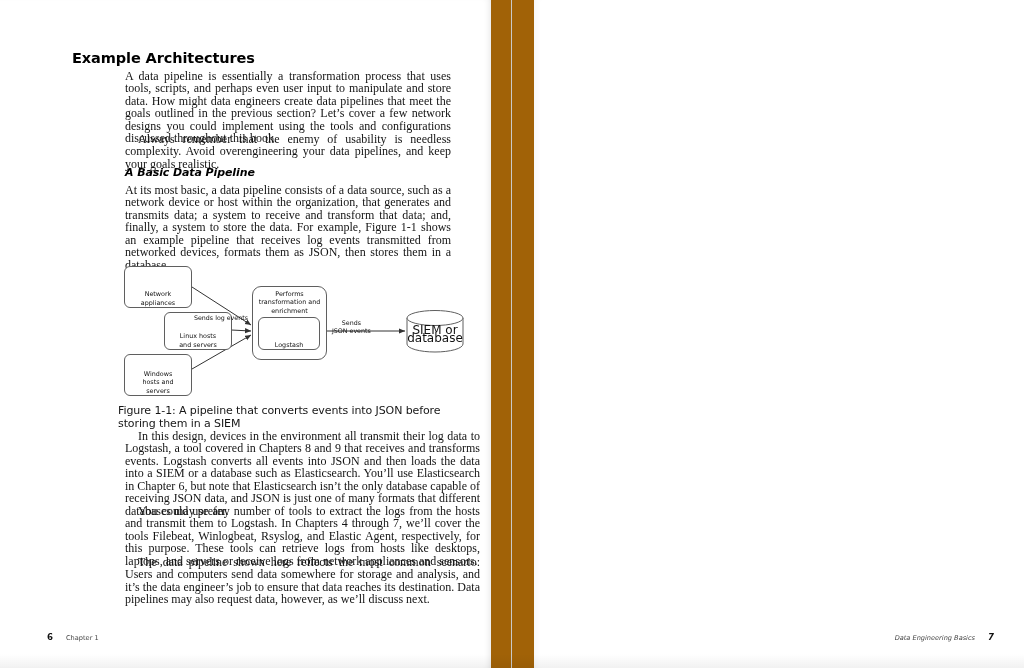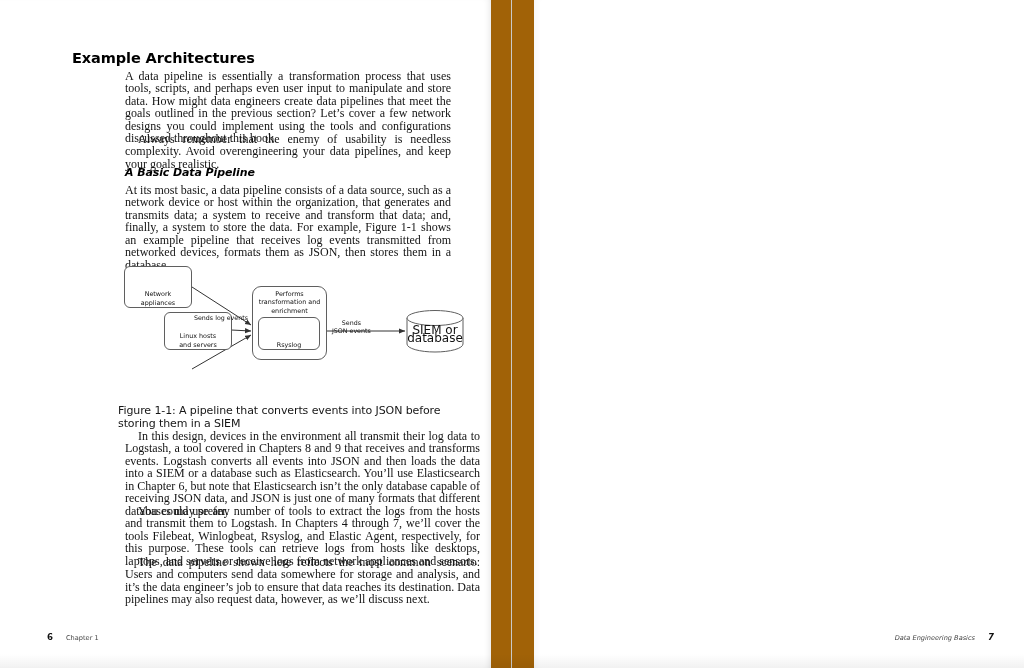--- a/index.html
+++ b/index.html
@@ -153,27 +153,30 @@
       </svg>
 
       <div class="nodebox" style="left:6px; top:4px; width:68px; height:42px;">
         <span>Network<br>appliances</span>
       </div>
 
       <div class="nodebox" style="left:6px; top:50px; width:68px; height:38px;margin-left:40px;">
         <span>Linux hosts<br>and servers</span>
       </div>
 
+      <div class="nodebox" style="left:6px; top:92px; width:68px; height:42px;">
+        <span>Windows<br>hosts and<br>servers</span>
+      </div>
 
       <div class="nodebox outer" style="left:134px; top:24px; width:75px; height:74px;">
         <span>Performs<br>transformation and<br>enrichment</span>
       </div>
 
       <div class="nodebox" style="left:140px; top:55px; width:62px; height:33px;">
-        <span>Rsyslog</span>
+        <span>Logstash</span>
       </div>
 
       <div class="cylinder" style="left:288px; top:48px; width:58px; height:42px;">
         <svg width="58" height="42" viewBox="0 0 58 42">
           <path d="M1,8 L1,34 A28,8 0 0 0 57,34 L57,8" fill="#fff" stroke="#5f5f5f" stroke-width="1"></path>
           <ellipse cx="29" cy="8" rx="28" ry="7.5" fill="#fff" stroke="#5f5f5f" stroke-width="1"></ellipse>
         </svg>
         <div class="cyl-label" style="top:16px;">SIEM or<br>database</div>
       </div>
 

